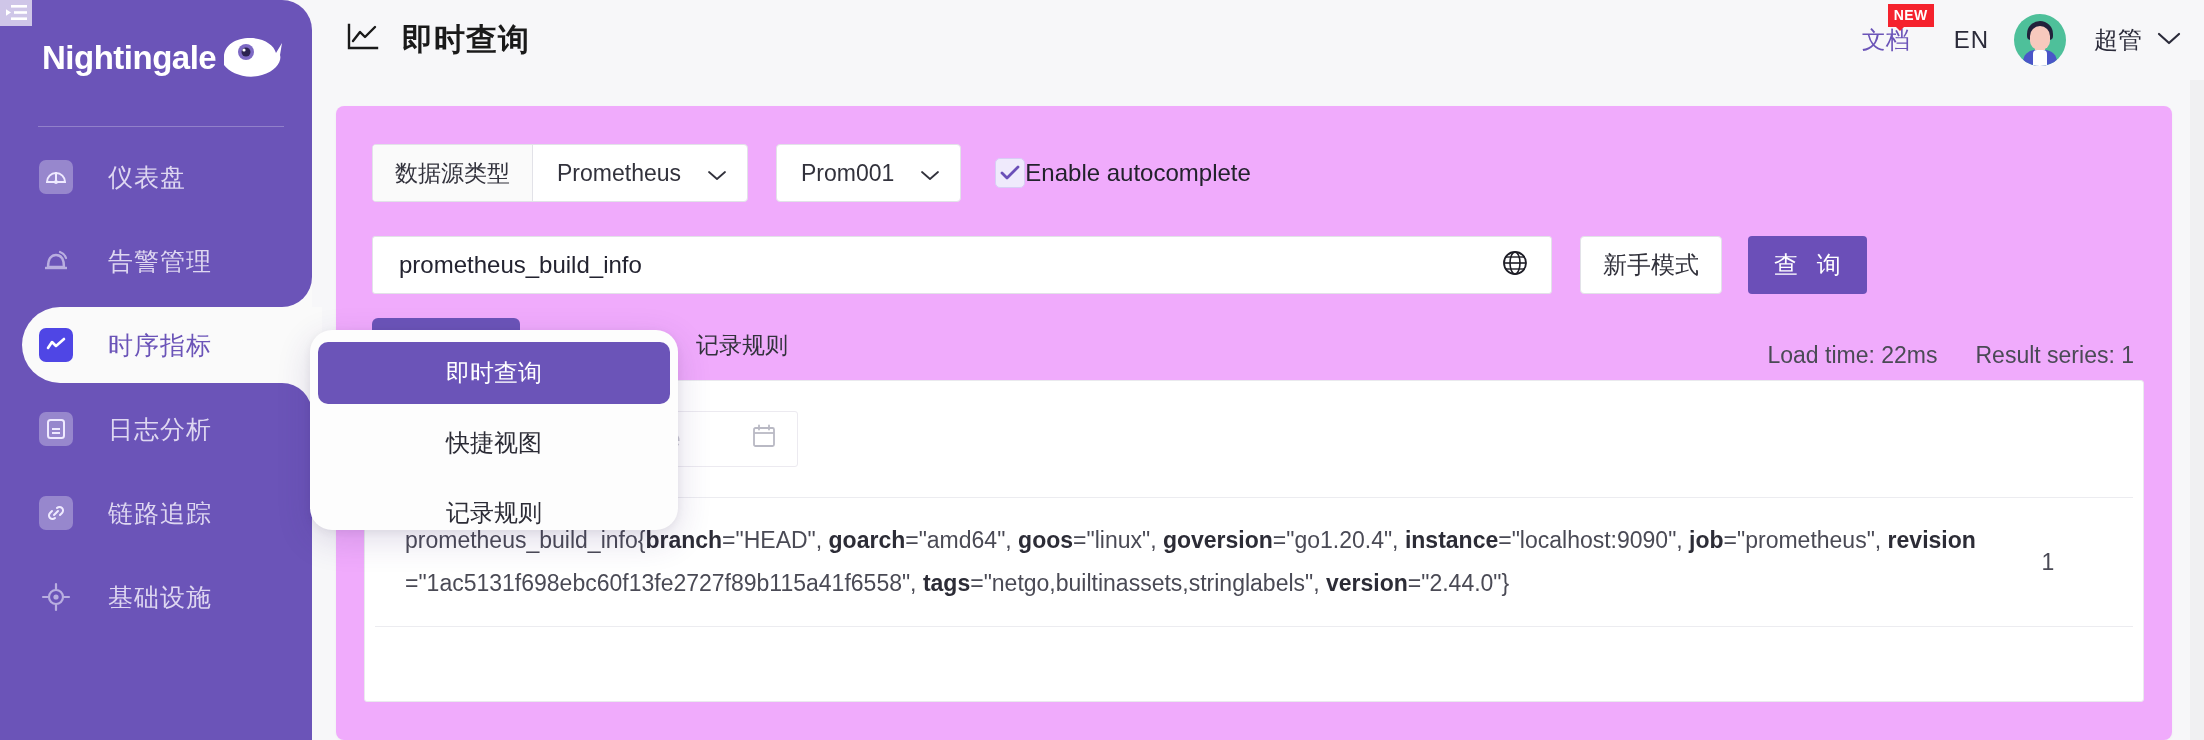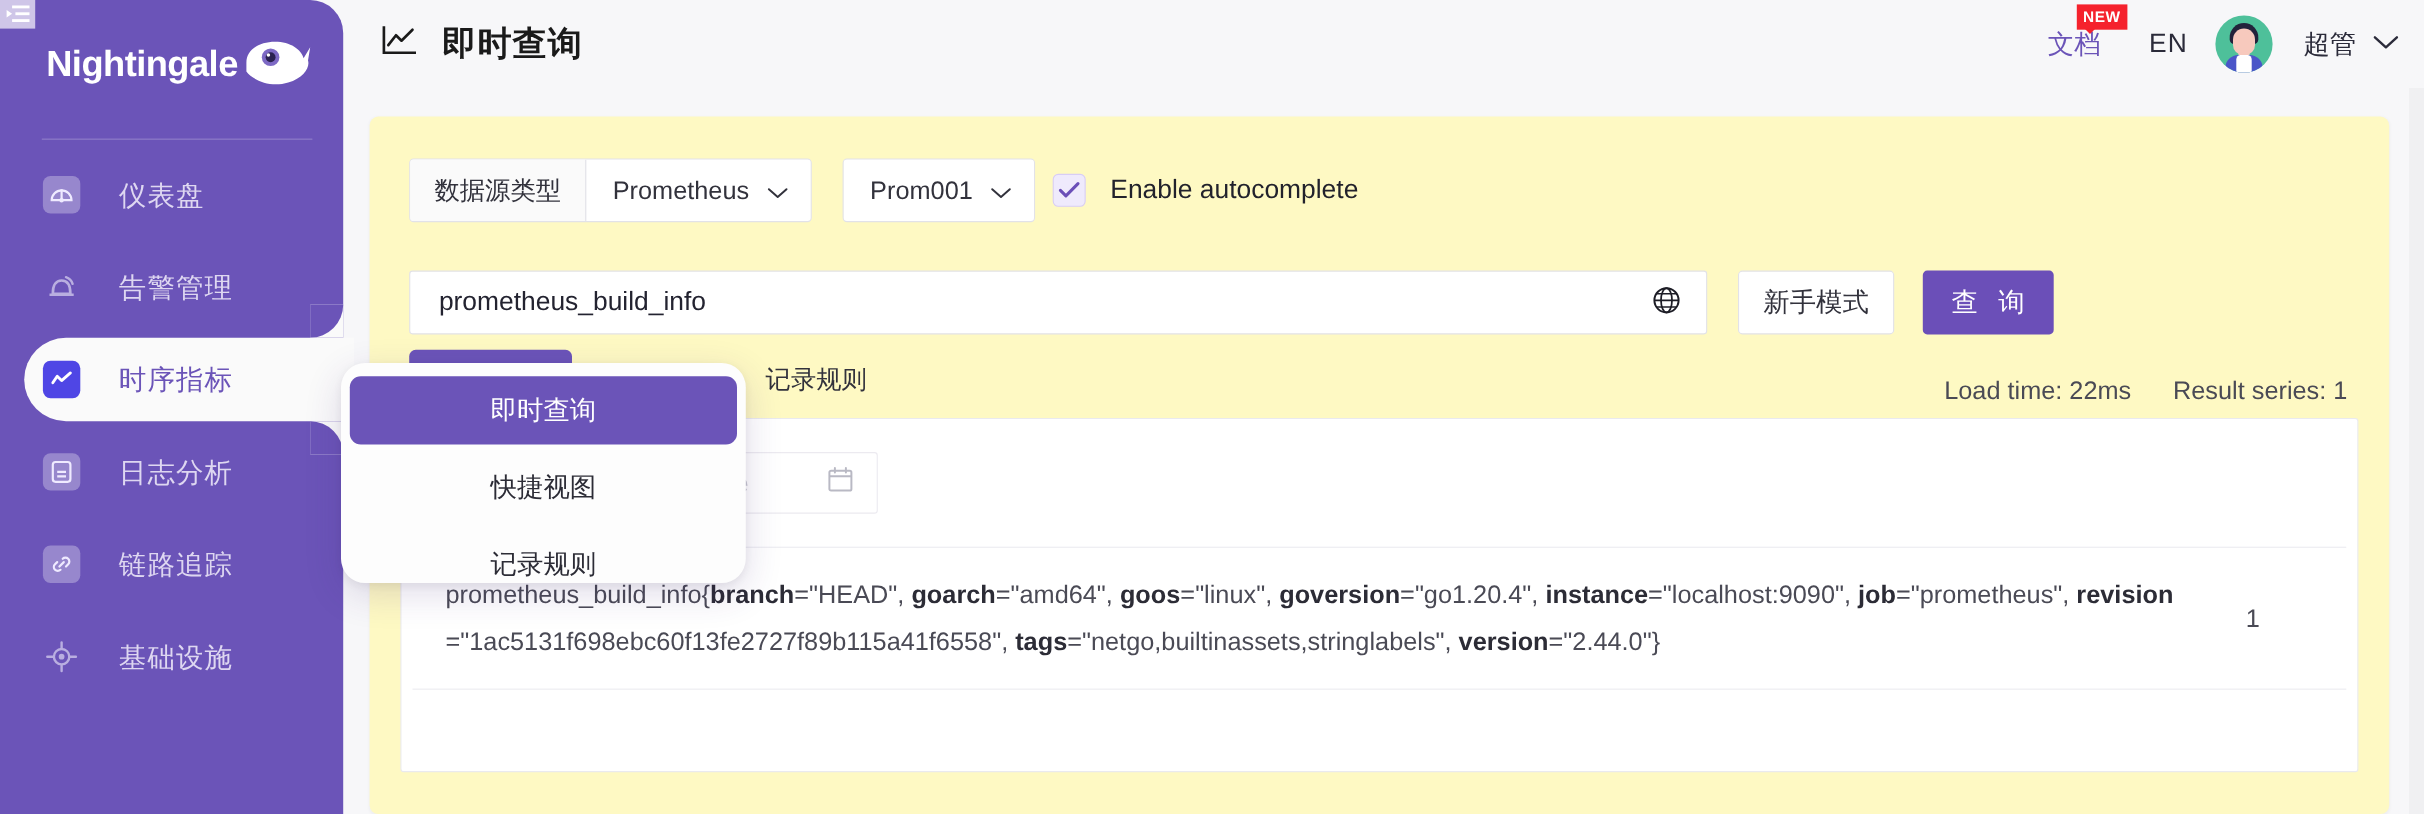--- a/index.html
+++ b/index.html
@@ -152,21 +152,21 @@
              background:#ffffff; border-radius:4px 4px 0 0; }
   .user-name {
     font-size: 24px; color: #2b2b3a; margin-right: 14px; white-space: nowrap;
   }
   .chev { color:#2b2b3a; }
 
   
   .content-card {
     position: absolute; left: 336px; top: 106px;
     width: 1836px; height: 634px;
-    background: #fef9c3;
+    background: #f0abfc;
     border-radius: 8px;
     box-shadow: 0 1px 3px rgba(0,0,0,0.04);
     overflow: hidden;
     z-index: 2;
   }
   .right-gutter {
     position:absolute; right:0; top:0; width:14px; height:740px;
     background:#f0f0f2; z-index: 1;
   }
 
@@ -179,39 +179,39 @@
     display:flex; align-items:stretch;
     border:1px solid #e2e2e8; border-radius:4px; overflow:hidden;
     height: 58px; background:#fff;
   }
   .seg-label {
     background:#fafafa; color:#32323c; font-size:23px;
     display:flex; align-items:center; padding: 0 22px;
     border-right:1px solid #e2e2e8; white-space: nowrap;
   }
   .seg-value {
-    display:flex; align-items:center; gap:16px;
+    display:flex; align-items:center; gap:26px;
     padding: 0 20px 0 24px; color:#32323c; font-size:23px;
     cursor:pointer; white-space: nowrap;
   }
   .seg + .seg { margin-left: 28px; }
   .autocomplete {
-    display:flex; align-items:center; gap:22px; margin-left: 16px;
+    display:flex; align-items:center; margin-left: 34px;
     cursor: pointer;
   }
   .cb {
     width: 30px; height:30px; border-radius:5px;
     background:#efeafc; border:1px solid #d8cdf5;
     display:flex; align-items:center; justify-content:center;
   }
   .autocomplete-label { font-size:24px; color:#22222c; white-space:nowrap; }
 
   
   .query-row {
-    position:absolute; left:36px; top:140px;
+    position:absolute; left:36px; top:130px;
     display:flex; align-items:center;
   }
   .query-box {
     width:1180px; height:58px;
     border:1px solid #e2e2e8; border-radius:3px; background:#fff;
     display:flex; align-items:center; padding: 0 22px 0 26px;
   }
   .query-text { flex:1; font-size:24px; color:#232330; white-space:nowrap; }
   .globe { flex:0 0 auto; }
   .btn-plain {

